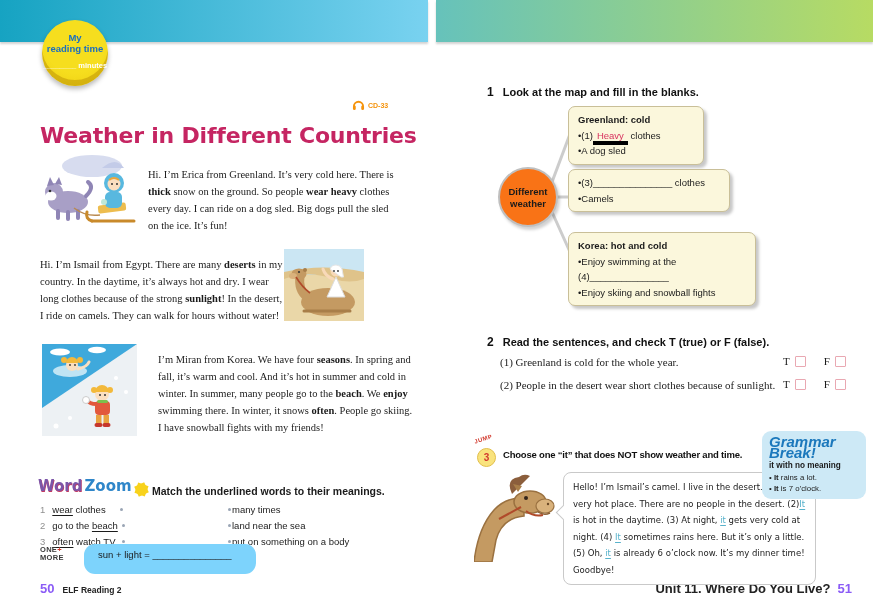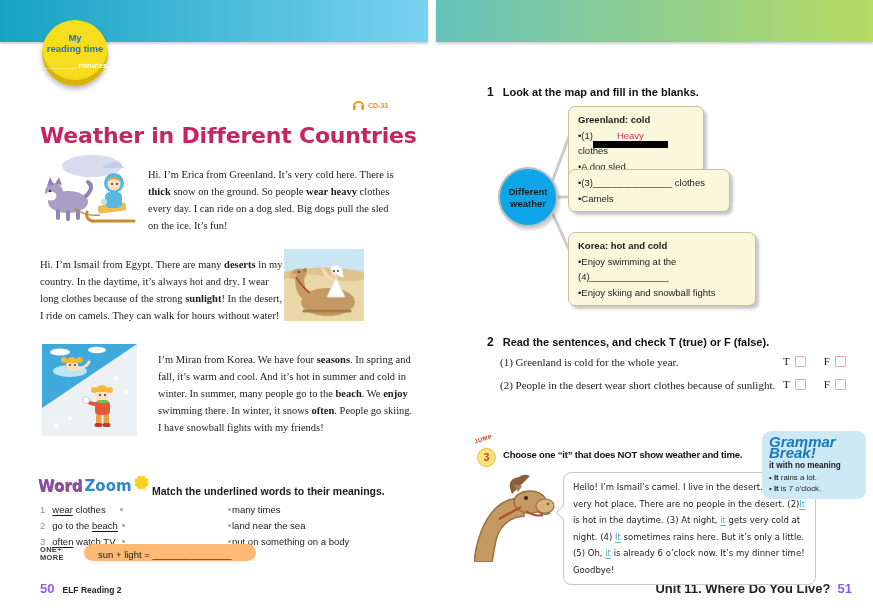--- a/index.html
+++ b/index.html
@@ -34,63 +34,63 @@
   .seg-b{font-weight:bold;}
   .seg-u{text-decoration:underline;text-underline-offset:2px;}
 
   .ill{position:absolute;}
   .ill1{left:40px;top:150px;}
   .ill2{left:284px;top:249px;}
   .ill3{left:42px;top:344px;}
   .ill4{left:474px;top:466px;}
 
   
-  .wz-logo{position:absolute;left:38px;top:477px;display:flex;align-items:flex-start;gap:2px;}
+  .wz-logo{position:absolute;left:38px;top:477px;display:flex;align-items:flex-end;gap:2px;}
   .wz-word{font-size:15px;font-weight:bold;color:#7C56A8;font-family:"DejaVu Sans",sans-serif;
     text-shadow:0.6px 0.6px 0 #C23A63;}
   .wz-zoom{font-size:15px;font-weight:bold;color:#2F86C9;font-family:"DejaVu Sans",sans-serif;}
   .wz-sun{position:relative;width:11px;height:11px;background:#F8D21C;transform:rotate(20deg);margin-left:2px;}
   .wz-sun::after{content:"";position:absolute;left:0;top:0;width:11px;height:11px;
     background:#F8D21C;transform:rotate(45deg);}
   .wz-instruction{position:absolute;left:152px;top:485px;font-size:10.5px;font-weight:bold;}
   .match-row,.meaning-row{position:absolute;font-size:9.5px;}
   .match-num{color:#909090;margin-right:7px;}
   .dot{position:absolute;width:3px;height:3px;border-radius:50%;background:#9AA5B5;top:4px;}
   .meaning-text{margin-left:4px;}
   .onemore-badge{position:absolute;left:40px;top:546px;font-size:7.5px;font-weight:bold;
     line-height:8px;letter-spacing:.3px;color:#3a3a3a;}
   .red-plus{color:#D23A2E;}
-  .onemore-pill{position:absolute;left:84px;top:544px;width:172px;height:17px;border-radius:11px;
-    background:#fdba74;font-size:9.5px;line-height:21px;padding-left:14px;box-sizing:border-box;}
+  .onemore-pill{position:absolute;left:84px;top:544px;width:172px;height:30px;border-radius:11px;
+    background:#7dd3fc;font-size:9.5px;line-height:21px;padding-left:14px;box-sizing:border-box;}
 
   
   .footer-left{position:absolute;left:40px;top:579px;}
   .footer-right{position:absolute;left:580px;top:579px;width:272px;text-align:right;}
   .fp{font-weight:bold;font-size:13px;color:#8b5cf6;text-align:right;}
   .fb{font-weight:bold;font-size:8.5px;color:#222;margin-left:8px;text-align:right;}
   .fu{font-weight:bold;font-size:13px;color:#222;margin-right:7px;}
 
   
   .q-header{position:absolute;font-weight:bold;font-size:11px;color:#111;}
   .q-num{font-size:12px;margin-right:9px;}
   .q3-prompt{font-size:9.5px;letter-spacing:-0.2px;white-space:nowrap;}
 
   
   .dw-circle{position:absolute;left:498px;top:167px;width:60px;height:60px;border-radius:50%;
-    background:#0ea5e9;border:2px solid #BFBFBF;box-shadow:2px 3px 3px rgba(0,0,0,.18);
+    background:#f97316;border:2px solid #BFBFBF;box-shadow:2px 3px 3px rgba(0,0,0,.18);
     text-align:center;font-size:9.5px;font-weight:bold;line-height:12px;padding-top:17px;box-sizing:border-box;z-index:2;}
   .connectors{position:absolute;left:540px;top:100px;z-index:1;}
   .mapbox{position:absolute;background:#FBF7DC;border:1.4px solid #C9BF98;border-radius:7px;
     box-shadow:3px 3px 3px rgba(0,0,0,.22);padding:5px 9px;font-size:9.5px;line-height:15.5px;
     box-sizing:border-box;z-index:2;}
   .box1{left:568px;top:106px;width:136px;}
   .box2{left:568px;top:169px;width:162px;}
   .box3{left:568px;top:232px;width:188px;}
   .mapbox .bt{font-weight:bold;}
-  .fill{color:#D8335F;border-bottom:7px solid #000000;padding:0 24px;}
+  .fill{color:#D8335F;border-bottom:4px solid #000000;padding:0 4px;}
 
   
   .tf-item{position:absolute;font-family:"Liberation Serif",serif;font-size:11px;width:278px;}
   .tf-group{position:absolute;display:flex;align-items:center;gap:5px;
     font-family:"Liberation Serif",serif;font-size:11px;}
   .checkbox{width:9px;height:9px;border:1.3px solid #E9A8B2;border-radius:1px;background:#fff;
     display:inline-block;}
   .tf-gap{width:8px;}
 
   

